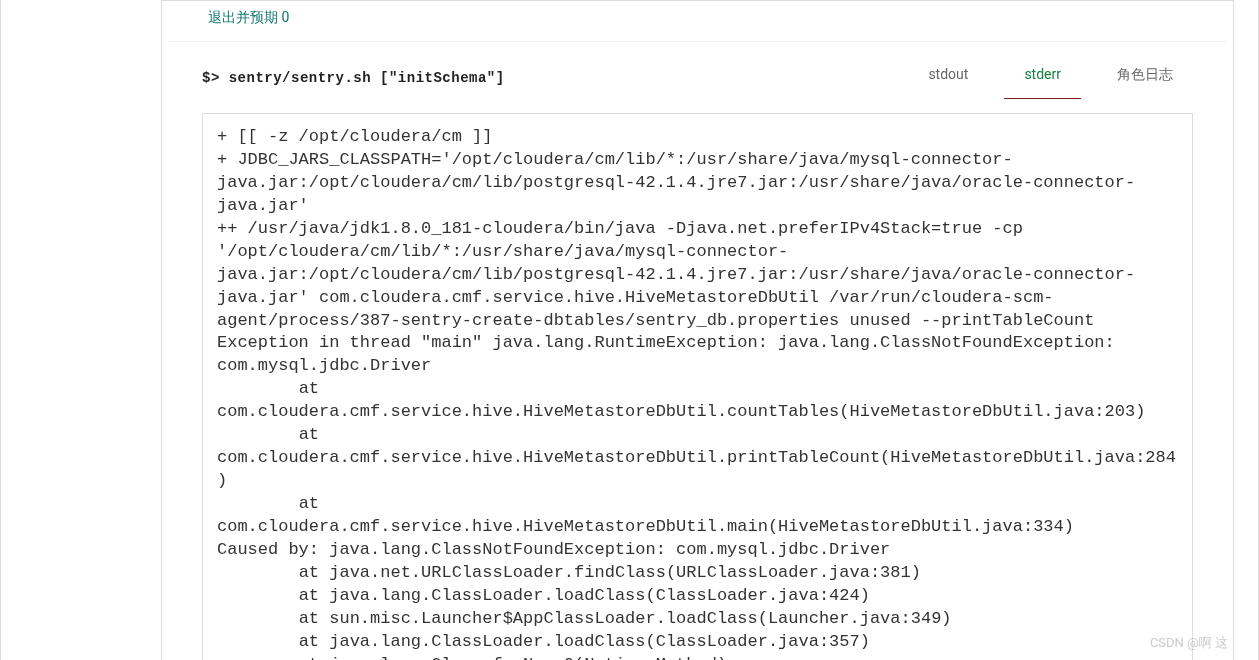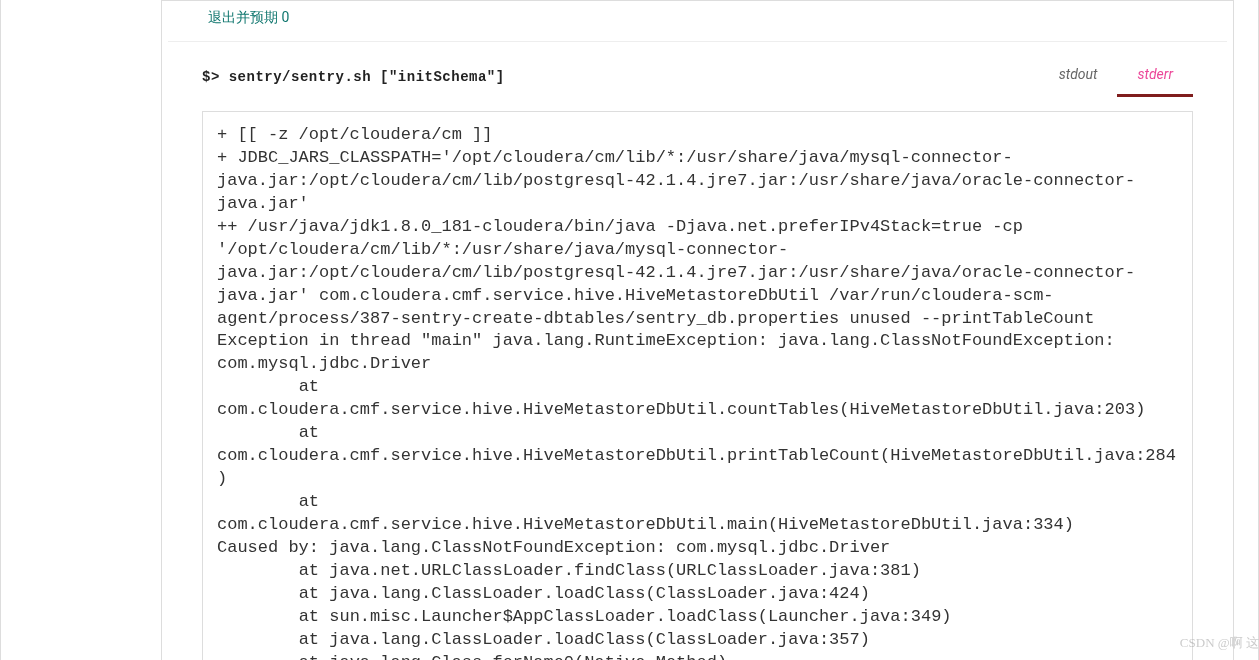--- a/index.html
+++ b/index.html
@@ -43,34 +43,33 @@
     }
     .command-line {
       font-family: "Courier New", Consolas, monospace;
       font-weight: bold;
       font-size: 14px;
       color: #222;
       letter-spacing: 0.5px;
     }
     .tabs {
       display: flex;
-      gap: 0;
-      font-style: italic;
+      gap: 16px;
     }
     .tab {
       padding: 10px 20px 12px;
       font-size: 14px;
       color: #666;
       cursor: pointer;
       border-bottom: 3px solid transparent;
       position: relative;
     }
     .tab.active {
-      color: #ec4899;
-      border-bottom: 3px solid #7f1d1d;
+      color: #15803d;
+      border-bottom: 1px solid #7f1d1d;
     }
     .log-box {
       border: 1px solid #ddd;
       padding: 12px 14px;
       margin-bottom: 18px;
       background: #fff;
     }
     .log-content {
       font-family: "Courier New", Consolas, monospace;
       font-size: 17px;
@@ -83,39 +82,39 @@
       display: block;
       color: #0088cc;
       font-size: 14px;
       text-decoration: none;
       cursor: pointer;
       font-family: -apple-system, BlinkMacSystemFont, "Segoe UI", Roboto, Arial, sans-serif;
     }
     .watermark {
       position: fixed;
       bottom: 8px;
-      right: 0;
+      right: 31px;
       color: rgba(160,160,160,0.55);
       font-size: 13px;
       pointer-events: none;
-      font-family: Liberation Serif, serif;
     }
   </style>
 </head>
 <body>
 
 <div class="outer-container">
   <div class="content-panel">
     <div class="exit-status">退出并预期 0</div>
     <div class="command-section">
       <div class="header-row">
         <div class="command-line">$&gt; sentry/sentry.sh ["initSchema"]</div>
         <div class="tabs">
           <div class="tab">stdout</div>
           <div class="tab active">stderr</div>
+          <div class="tab">角色日志</div>
         </div>
       </div>
       <div class="log-box">
         <div class="log-content">+ [[ -z /opt/cloudera/cm ]]
 + JDBC_JARS_CLASSPATH='/opt/cloudera/cm/lib/*:/usr/share/java/mysql-connector-java.jar:/opt/cloudera/cm/lib/postgresql-42.1.4.jre7.jar:/usr/share/java/oracle-connector-java.jar'
 ++ /usr/java/jdk1.8.0_181-cloudera/bin/java -Djava.net.preferIPv4Stack=true -cp '/opt/cloudera/cm/lib/*:/usr/share/java/mysql-connector-java.jar:/opt/cloudera/cm/lib/postgresql-42.1.4.jre7.jar:/usr/share/java/oracle-connector-java.jar' com.cloudera.cmf.service.hive.HiveMetastoreDbUtil /var/run/cloudera-scm-agent/process/387-sentry-create-dbtables/sentry_db.properties unused --printTableCount
 Exception in thread "main" java.lang.RuntimeException: java.lang.ClassNotFoundException: com.mysql.jdbc.Driver
         at com.cloudera.cmf.service.hive.HiveMetastoreDbUtil.countTables(HiveMetastoreDbUtil.java:203)
         at com.cloudera.cmf.service.hive.HiveMetastoreDbUtil.printTableCount(HiveMetastoreDbUtil.java:284)
         at com.cloudera.cmf.service.hive.HiveMetastoreDbUtil.main(HiveMetastoreDbUtil.java:334)

